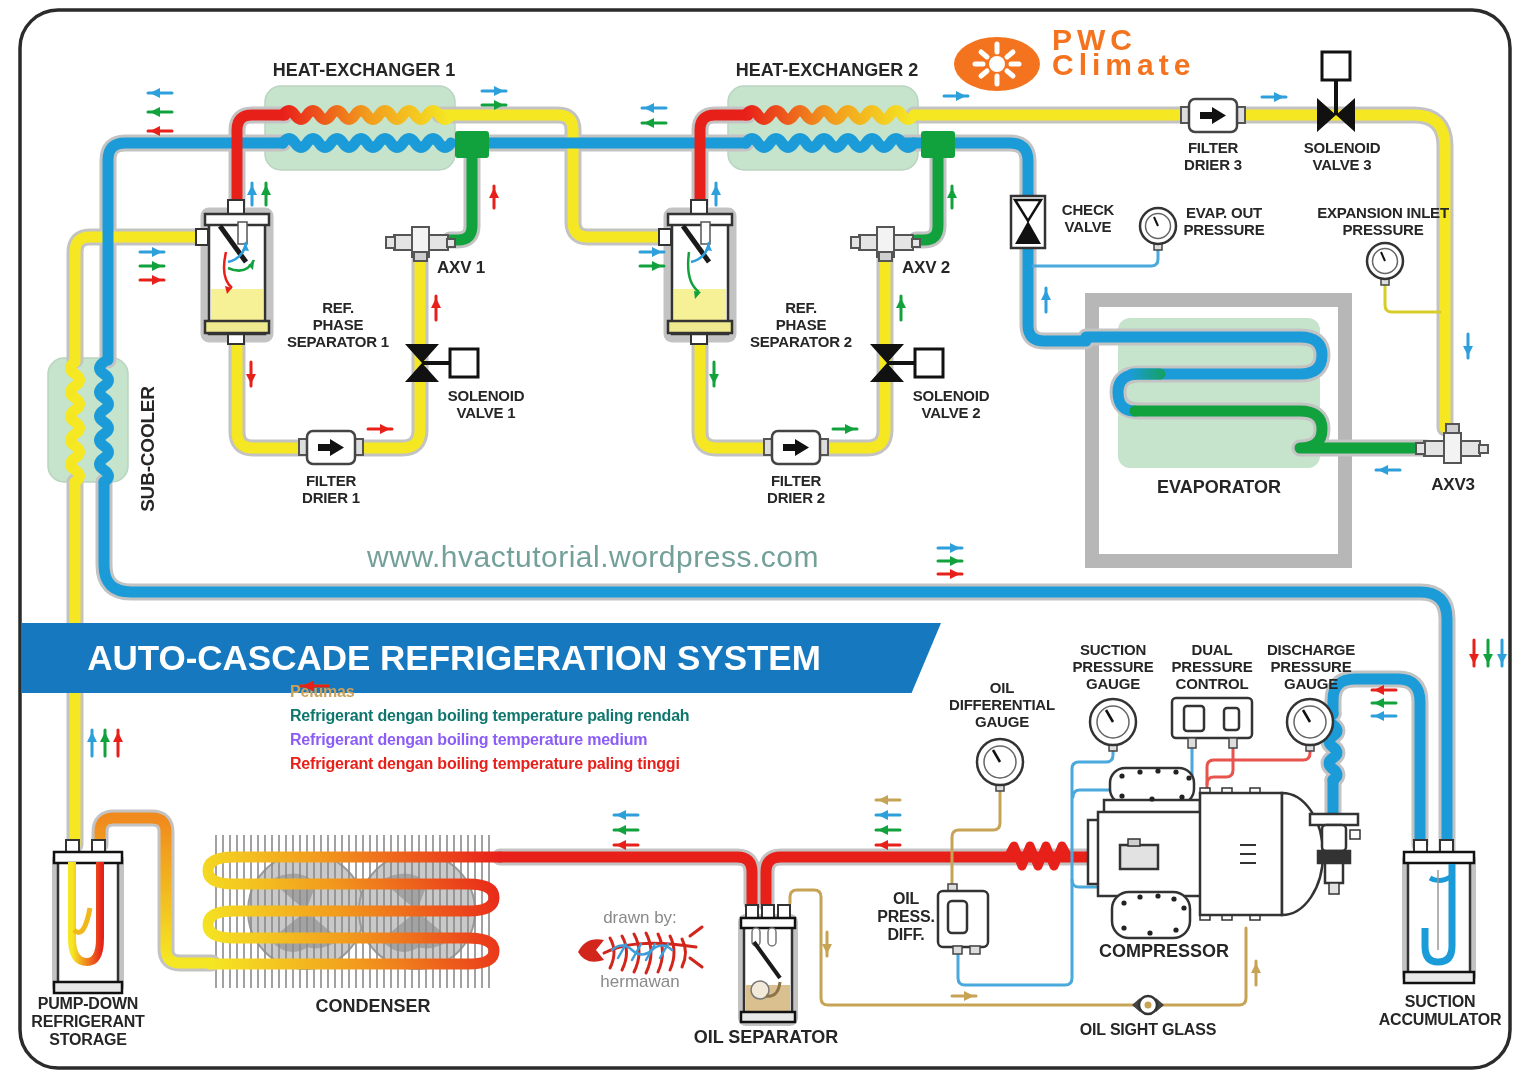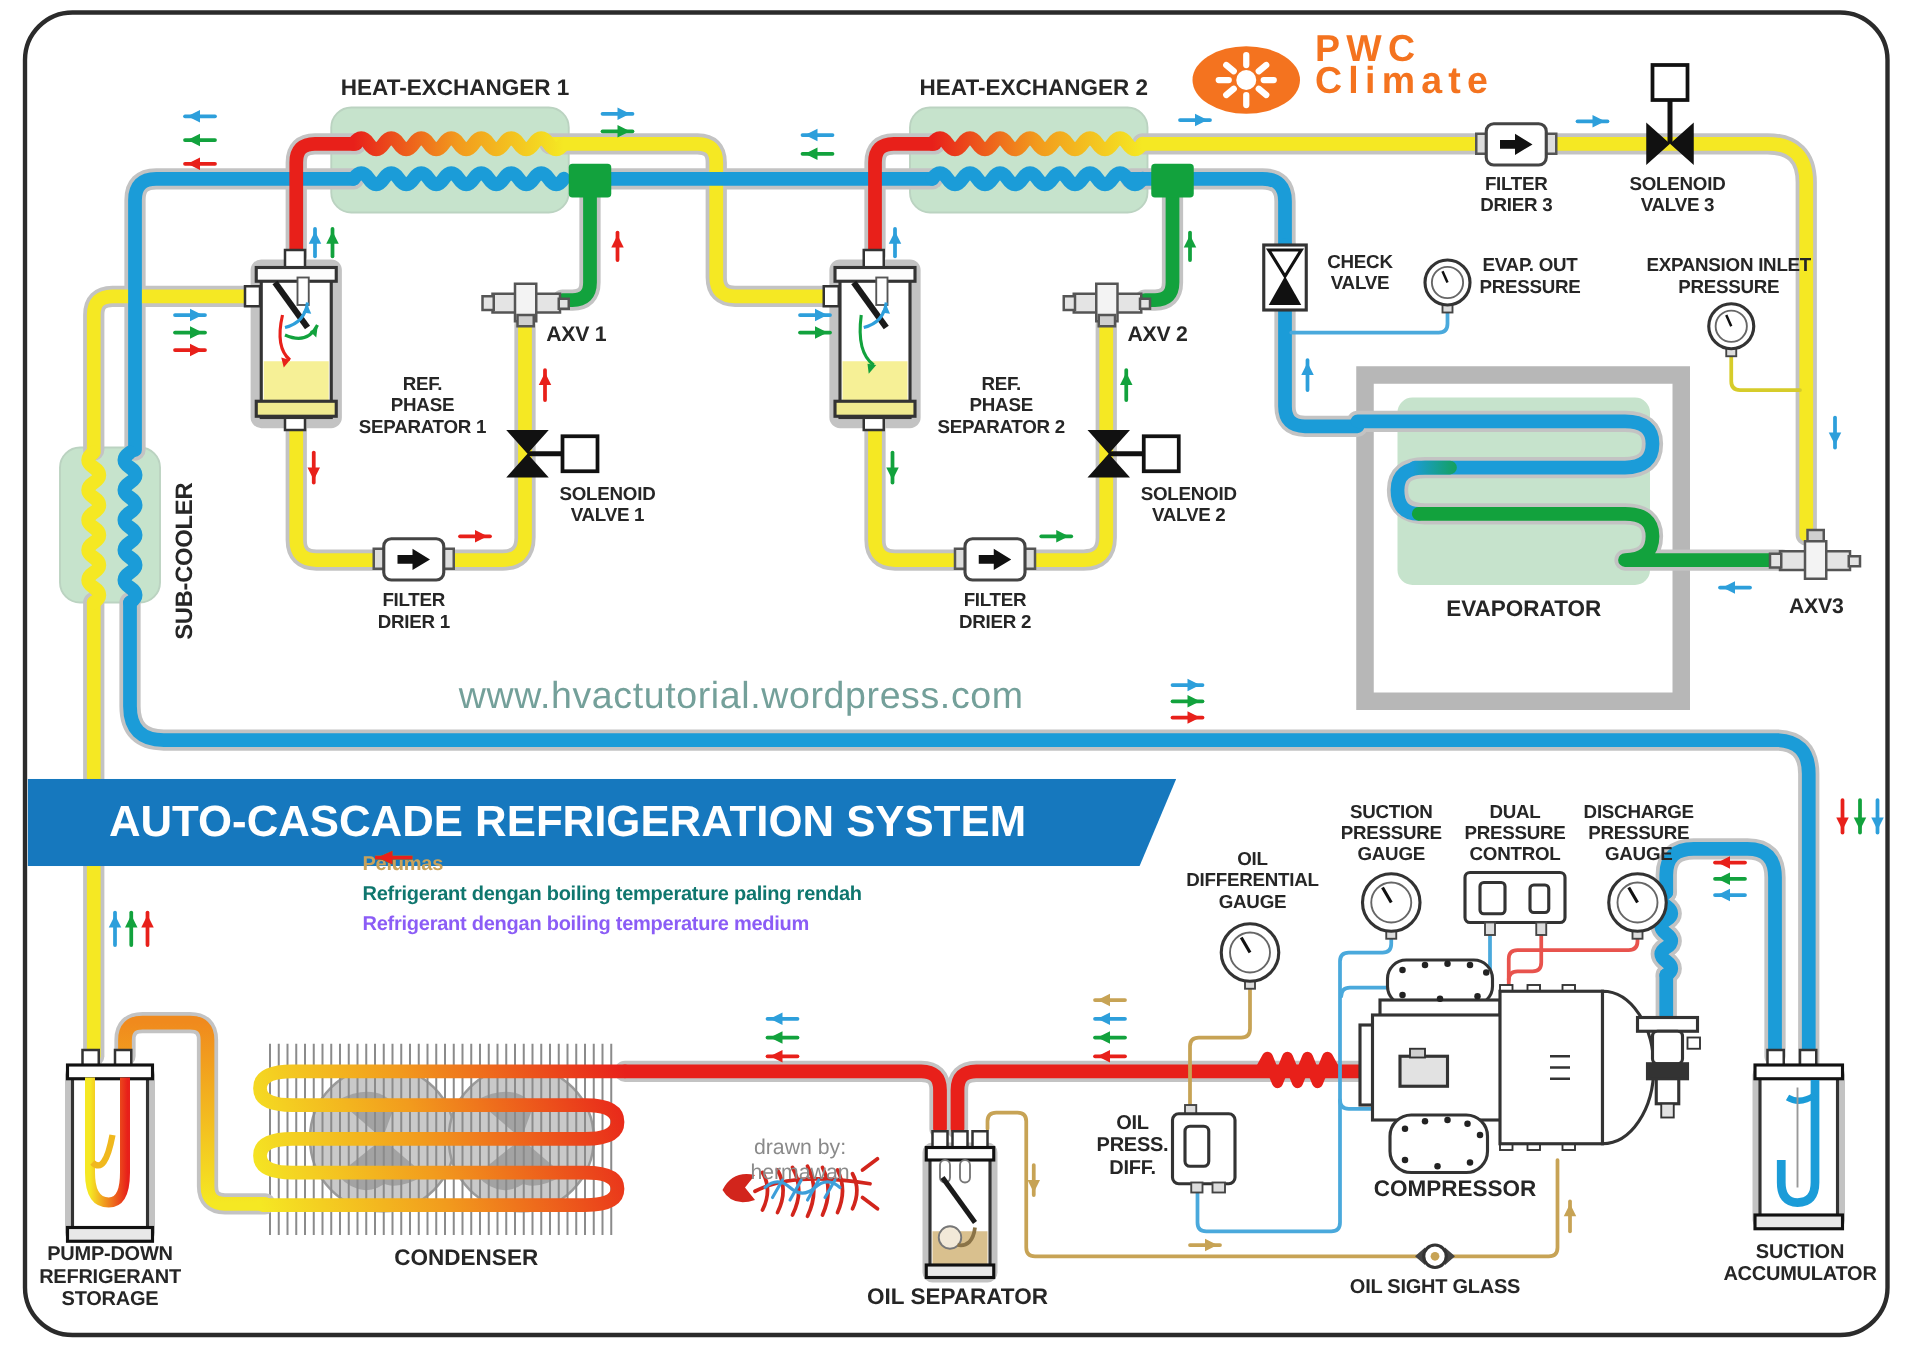--- a/index.html
+++ b/index.html
@@ -19,21 +19,21 @@
   #banner div{color:#fff;font-weight:bold;font-size:35px;letter-spacing:0px;
        padding-right:55px;white-space:nowrap;}
   #legend{position:absolute;left:290px;top:680px;}
   .leg-row{display:flex;align-items:center;height:24px;}
   .leg-row svg{position:static;margin-right:22px;}
   .leg-row span{font-size:16px;font-weight:bold;letter-spacing:-0.2px;}
   #pwc-text{position:absolute;left:1052px;top:28px;color:#F4731F;font-weight:bold;
        font-size:30px;line-height:0.82;letter-spacing:5px;pointer-events:none;}
   #credit{position:absolute;left:640px;top:908px;transform:translateX(-50%);
        text-align:center;color:#8a8a8a;font-size:17px;pointer-events:none;}
-  #credit .author{}
+  #credit .author{margin-top:44px;}
 </style>
 </head>
 <body>
 
 <div id="stage">
 
 <svg width="1528" height="1080" viewBox="0 0 1528 1080">
   <defs>
     <linearGradient id="gradHX1" x1="283" y1="0" x2="451" y2="0" gradientUnits="userSpaceOnUse">
       <stop offset="0" stop-color="#E8201A"></stop>
@@ -705,20 +705,21 @@
           <line x1="10" y1="6" x2="40" y2="6" stroke="#12A23D" stroke-width="3"></line>
           <path d="M 12 6 l 12 -5.5 v 11 z" fill="#12A23D"></path>
         </svg>
     <span style="color:#8b5cf6">Refrigerant dengan boiling temperature medium</span>
   </div>
   <div class="leg-row">
     <svg width="42" height="12">
           <line x1="10" y1="6" x2="40" y2="6" stroke="#E8201A" stroke-width="3"></line>
           <path d="M 12 6 l 12 -5.5 v 11 z" fill="#E8201A"></path>
         </svg>
+    <span style="color:#E8201A">Refrigerant dengan boiling temperature paling tinggi</span>
   </div>
 </div>
 
 <div class="lab lab-lg" style="left:364px;top:60px">HEAT-EXCHANGER 1</div>
 <div class="lab lab-lg" style="left:827px;top:60px">HEAT-EXCHANGER 2</div>
 <div class="lab" style="left:461px;top:258px;font-size:17px">AXV 1</div>
 <div class="lab" style="left:926px;top:258px;font-size:17px">AXV 2</div>
 <div class="lab" style="left:1453px;top:475px;font-size:17px">AXV3</div>
 <div class="lab" style="left:486px;top:388px">SOLENOID
 VALVE 1</div>

